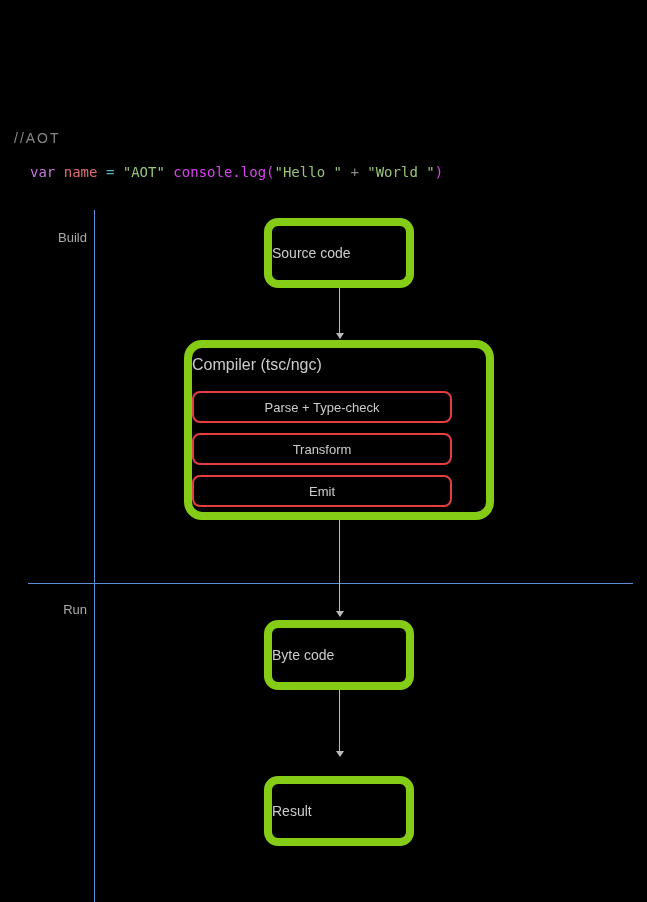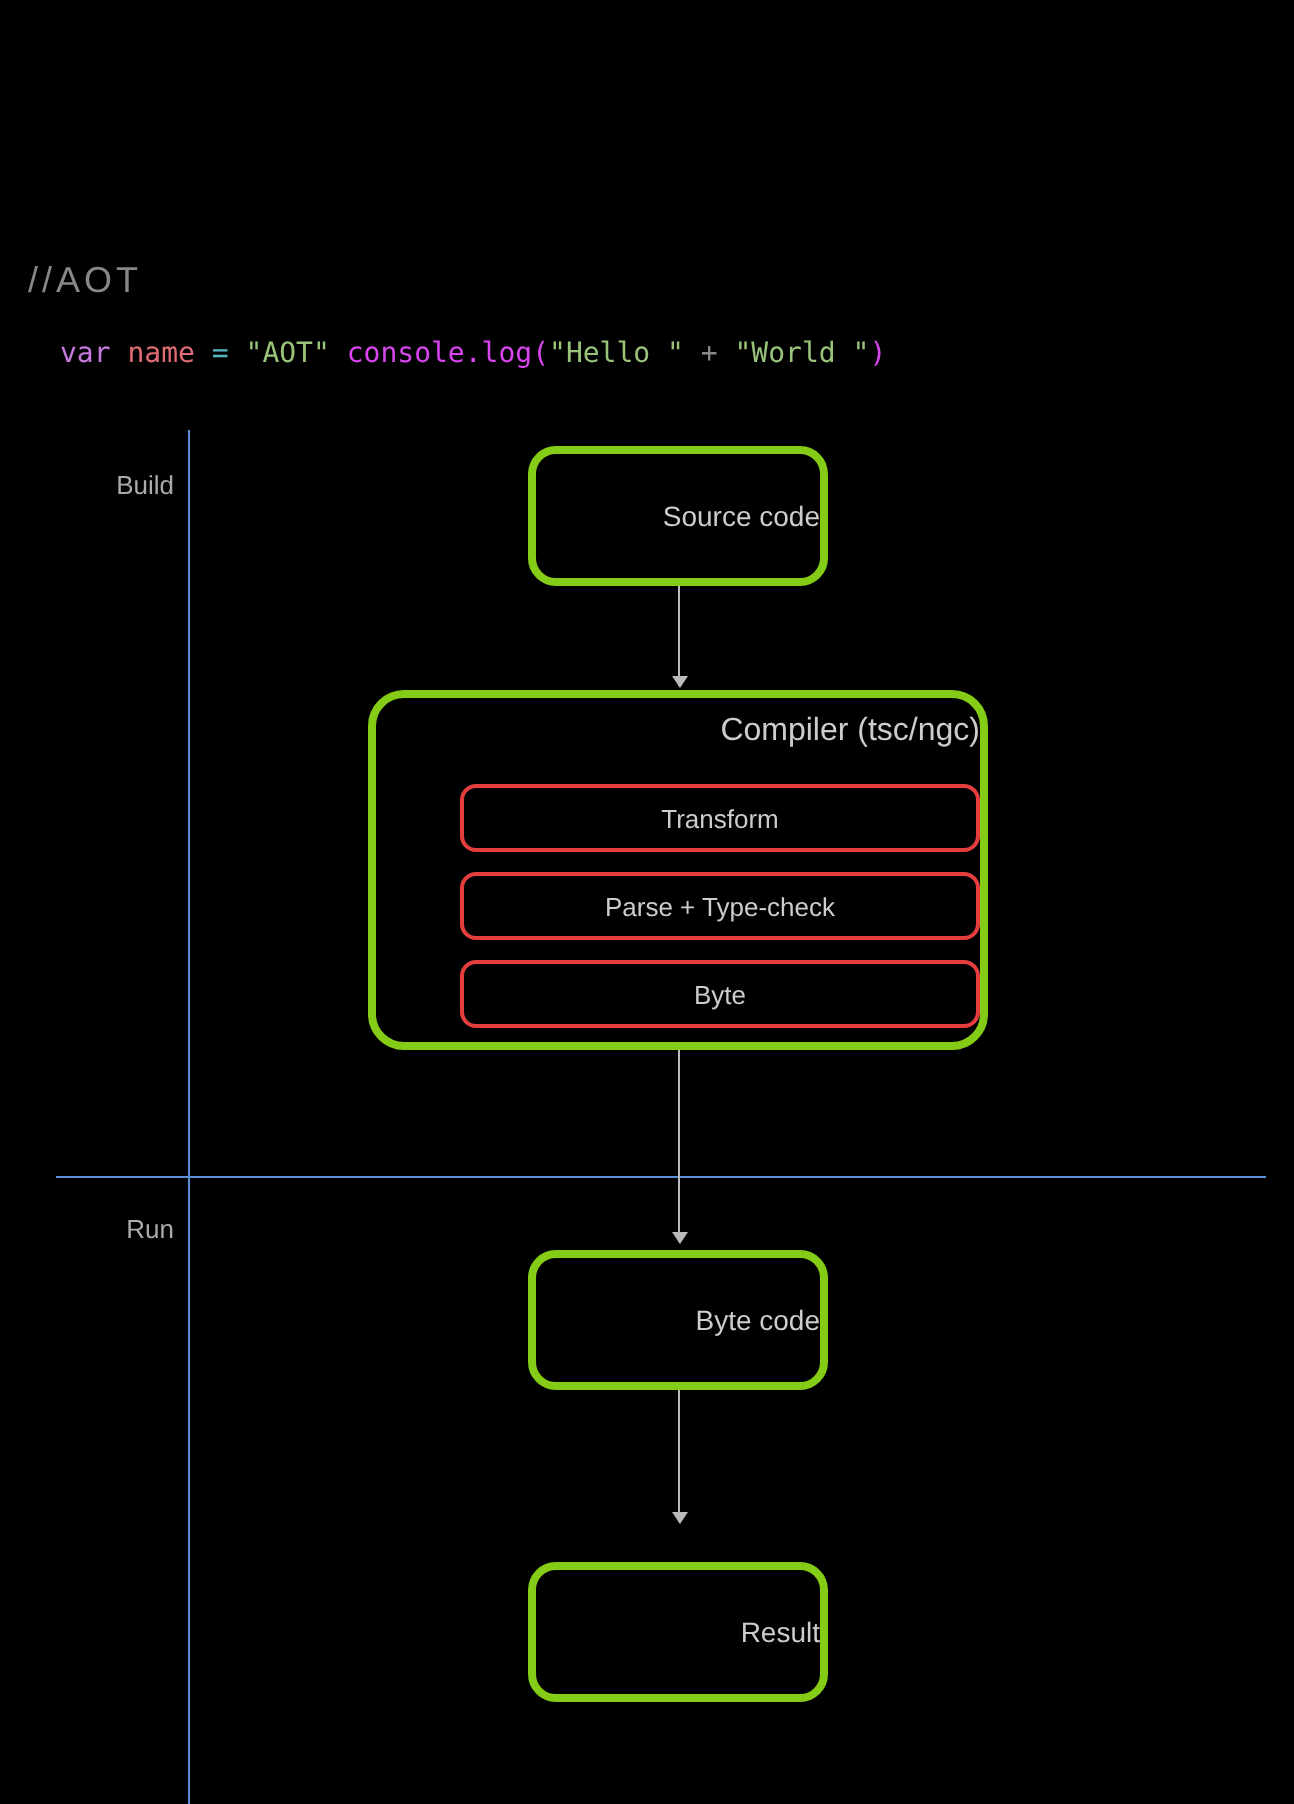--- a/index.html
+++ b/index.html
@@ -7,21 +7,21 @@
       width: 647px;
       height: 902px;
       background: #000;
       font-family: "Helvetica Neue", Arial, sans-serif;
       color: #fff;
       overflow: hidden;
       position: relative;
     }
     .comment-marker {
       color: #888;
-      font-size: 18px;
+      font-size: 14px;
       letter-spacing: 2px;
       font-weight: 500;
       padding: 16px 0 0 14px;
     }
     .code-line {
       font-family: "Menlo", "Consolas", monospace;
       font-size: 14px;
       color: #888;
       padding: 18px 0 0 30px;
       white-space: pre;
@@ -68,29 +68,29 @@
       color: #aaa;
       text-align: right;
       width: 70px;
     }
     .stage-build { top: 40px; text-align: right; }
     .stage-run   { top: 412px; }
 
     
     .node {
       position: absolute;
-      border: 4px solid #84cc16;
+      border: 8px solid #84cc16;
       border-radius: 14px;
       text-align: center;
       color: #ccc;
       font-size: 14px;
       display: flex;
       flex-direction: column;
       justify-content: center;
-      align-items: flex-end;
+      align-items: flex-start;
     }
     .node.small { width: 150px; height: 70px; }
     .src        { left: 264px; top: 28px; }
     .compiler   {
       left: 184px; top: 150px;
       width: 310px; height: 180px;
       padding-top: 8px;
       justify-content: flex-start;
       border-radius: 18px;
     }
@@ -152,23 +152,23 @@
   <div class="stage-label stage-run">Run</div>
 
   <div class="node small src">
     <span>Source code</span>
   </div>
 
   <div class="arrow a1"></div>
 
   <div class="node compiler">
     <div class="compiler-title">Compiler (tsc/ngc)</div>
+    <div class="sub-pass">Parse + Type-check</div>
     <div class="sub-pass">Transform</div>
-    <div class="sub-pass">Parse + Type-check</div>
-    <div class="sub-pass">Byte</div>
+    <div class="sub-pass">Emit</div>
   </div>
 
   <div class="arrow a2"></div>
 
   <div class="node small bytecode">
     <span>Byte code</span>
   </div>
 
   <div class="arrow a3"></div>
 

